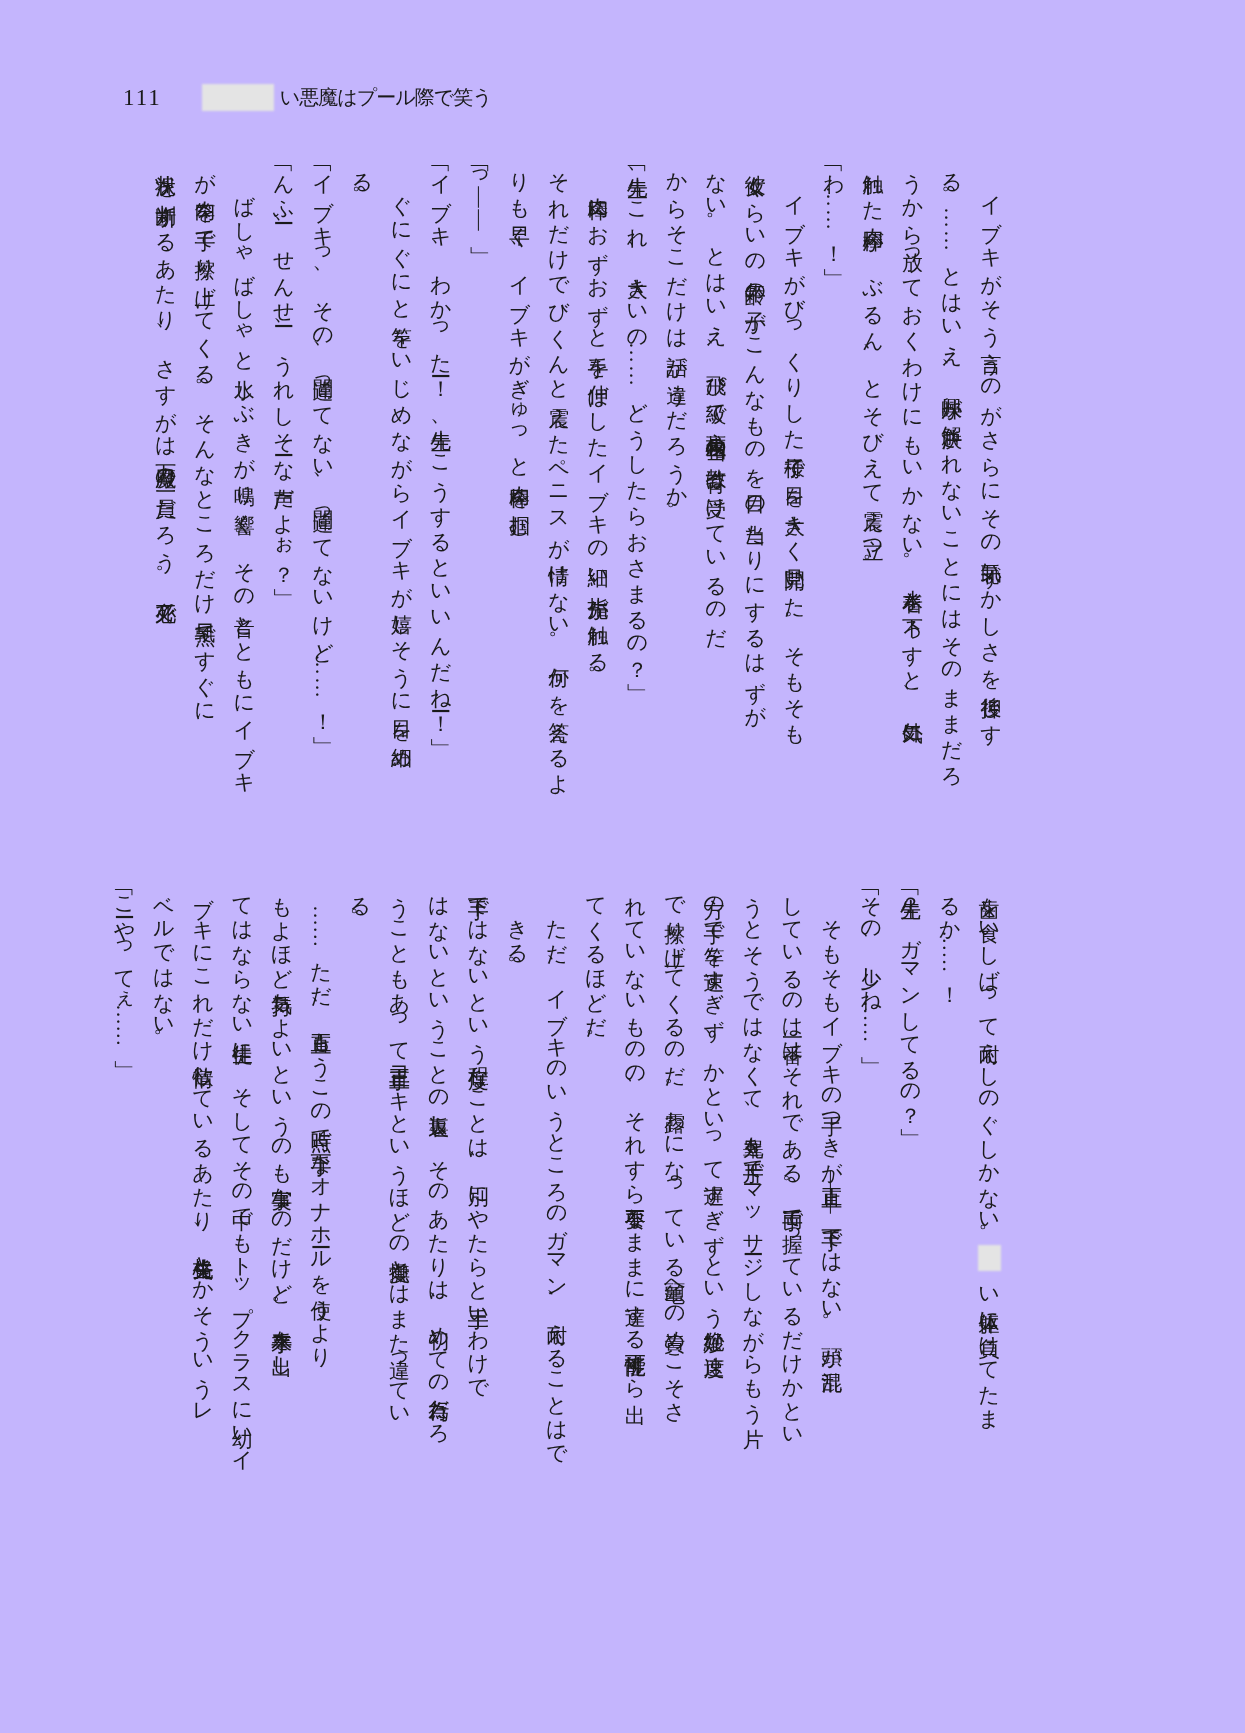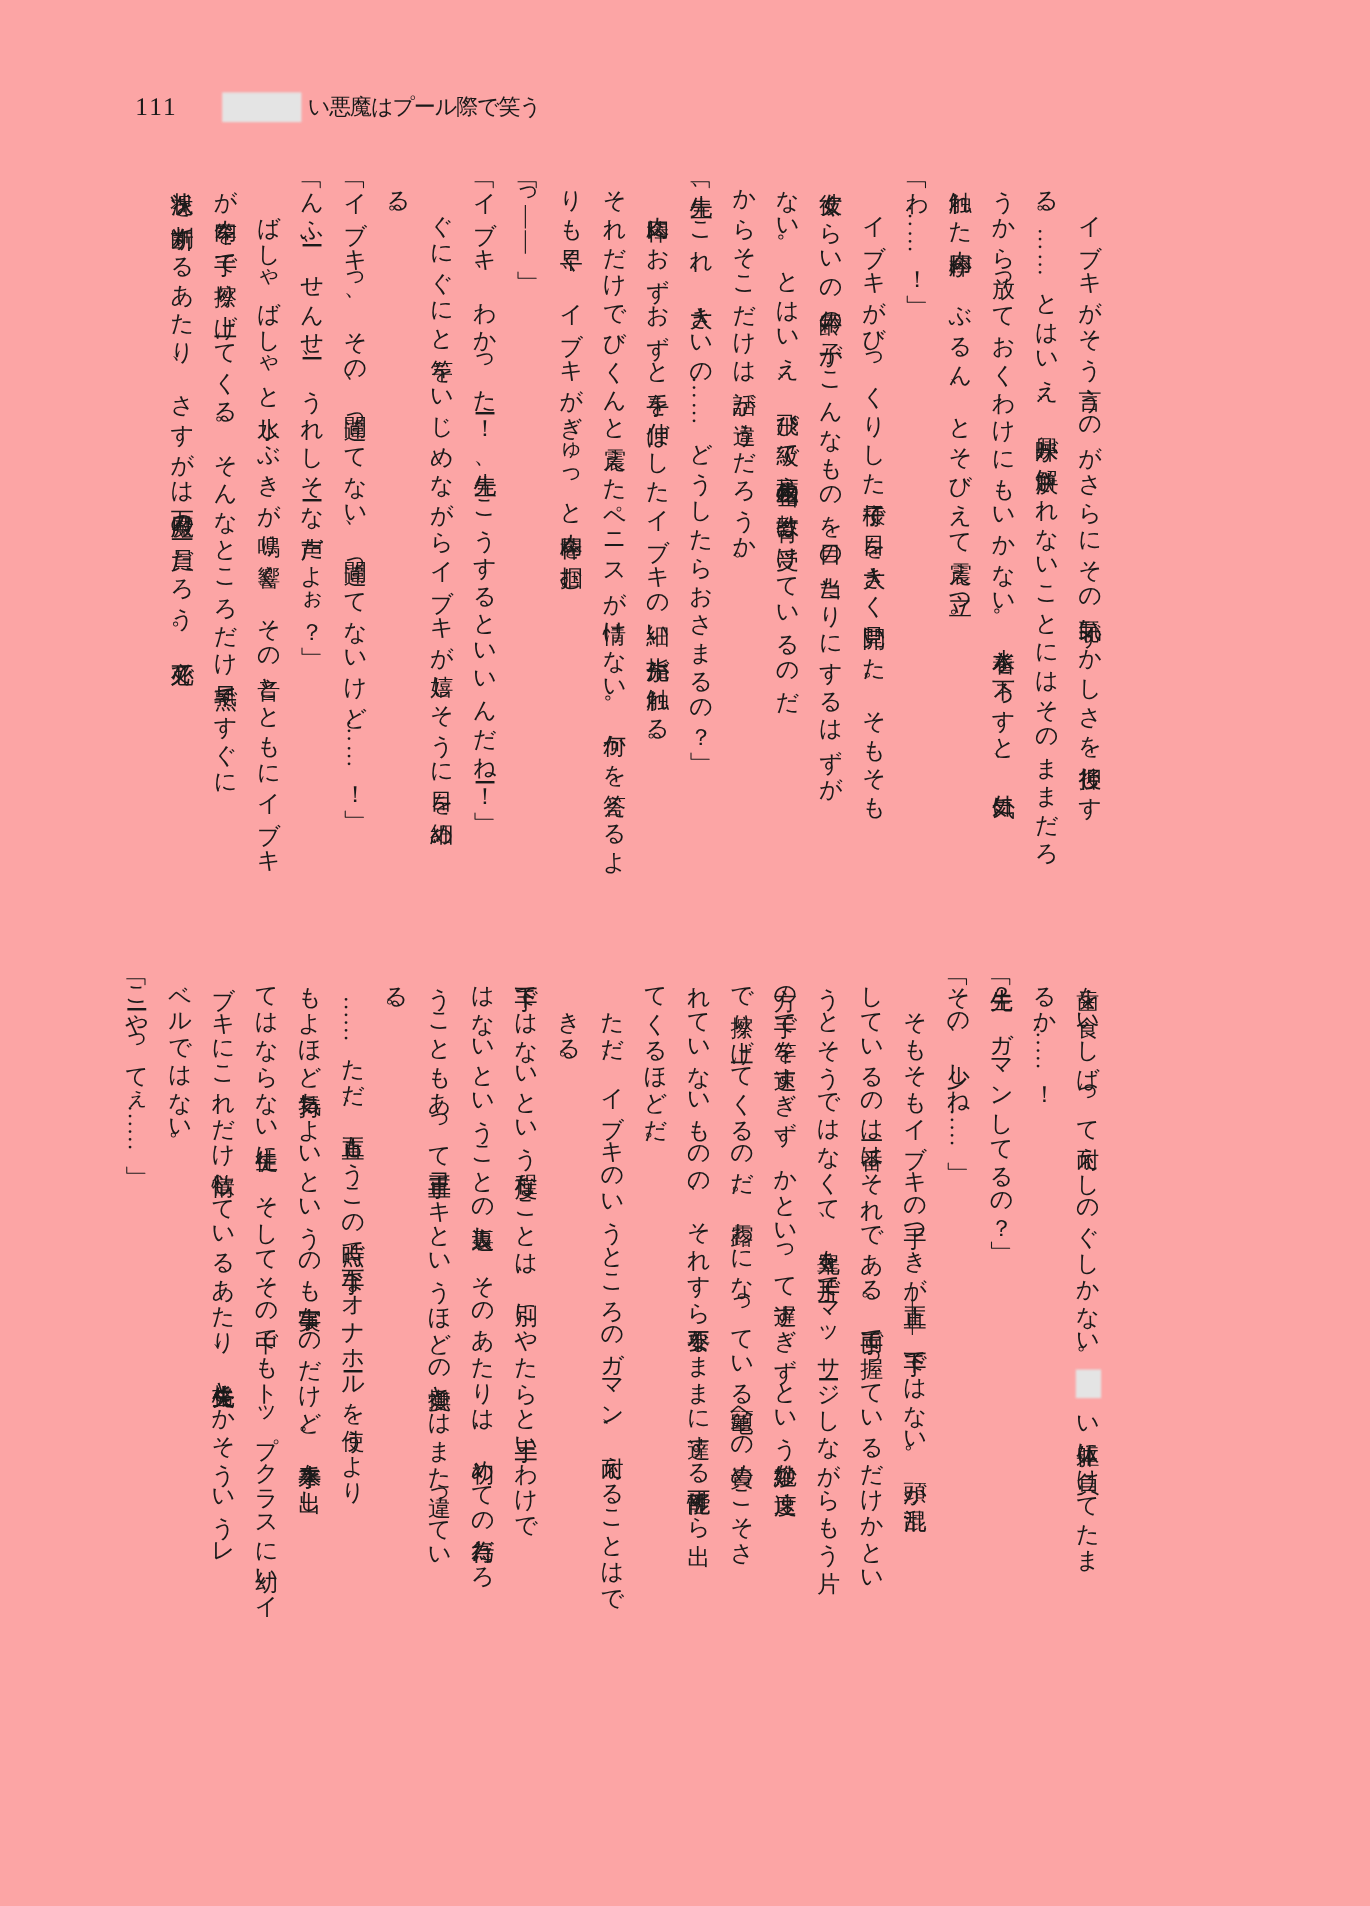--- a/index.html
+++ b/index.html
@@ -2,21 +2,21 @@
 <html><head>
 <meta charset="utf-8">
 <style>
   html,body{margin:0;padding:0;}
   body{
     width:1245px;height:1733px;position:relative;
     background:#fdfdfd;color:#1a1a1a;
     font-family:"Liberation Serif","DejaVu Serif",serif;
     overflow:hidden;
   }
-  .page{position:absolute;inset:0;background:#fca5a5;}
+  .page{position:absolute;inset:0;background:#c4b5fd;}
 
   
   .header{position:absolute;top:84px;left:123px;height:30px;white-space:nowrap;}
   .pagenum{font-size:23px;letter-spacing:2px;vertical-align:middle;}
   .censor{background:#e4e4e4;filter:blur(1.1px);}
   .header-censor{display:inline-block;width:72px;height:27px;margin:0 6px 0 40px;vertical-align:middle;}
   .running-title{font-size:20px;letter-spacing:-1px;vertical-align:middle;}
 
   
   .vblock{

